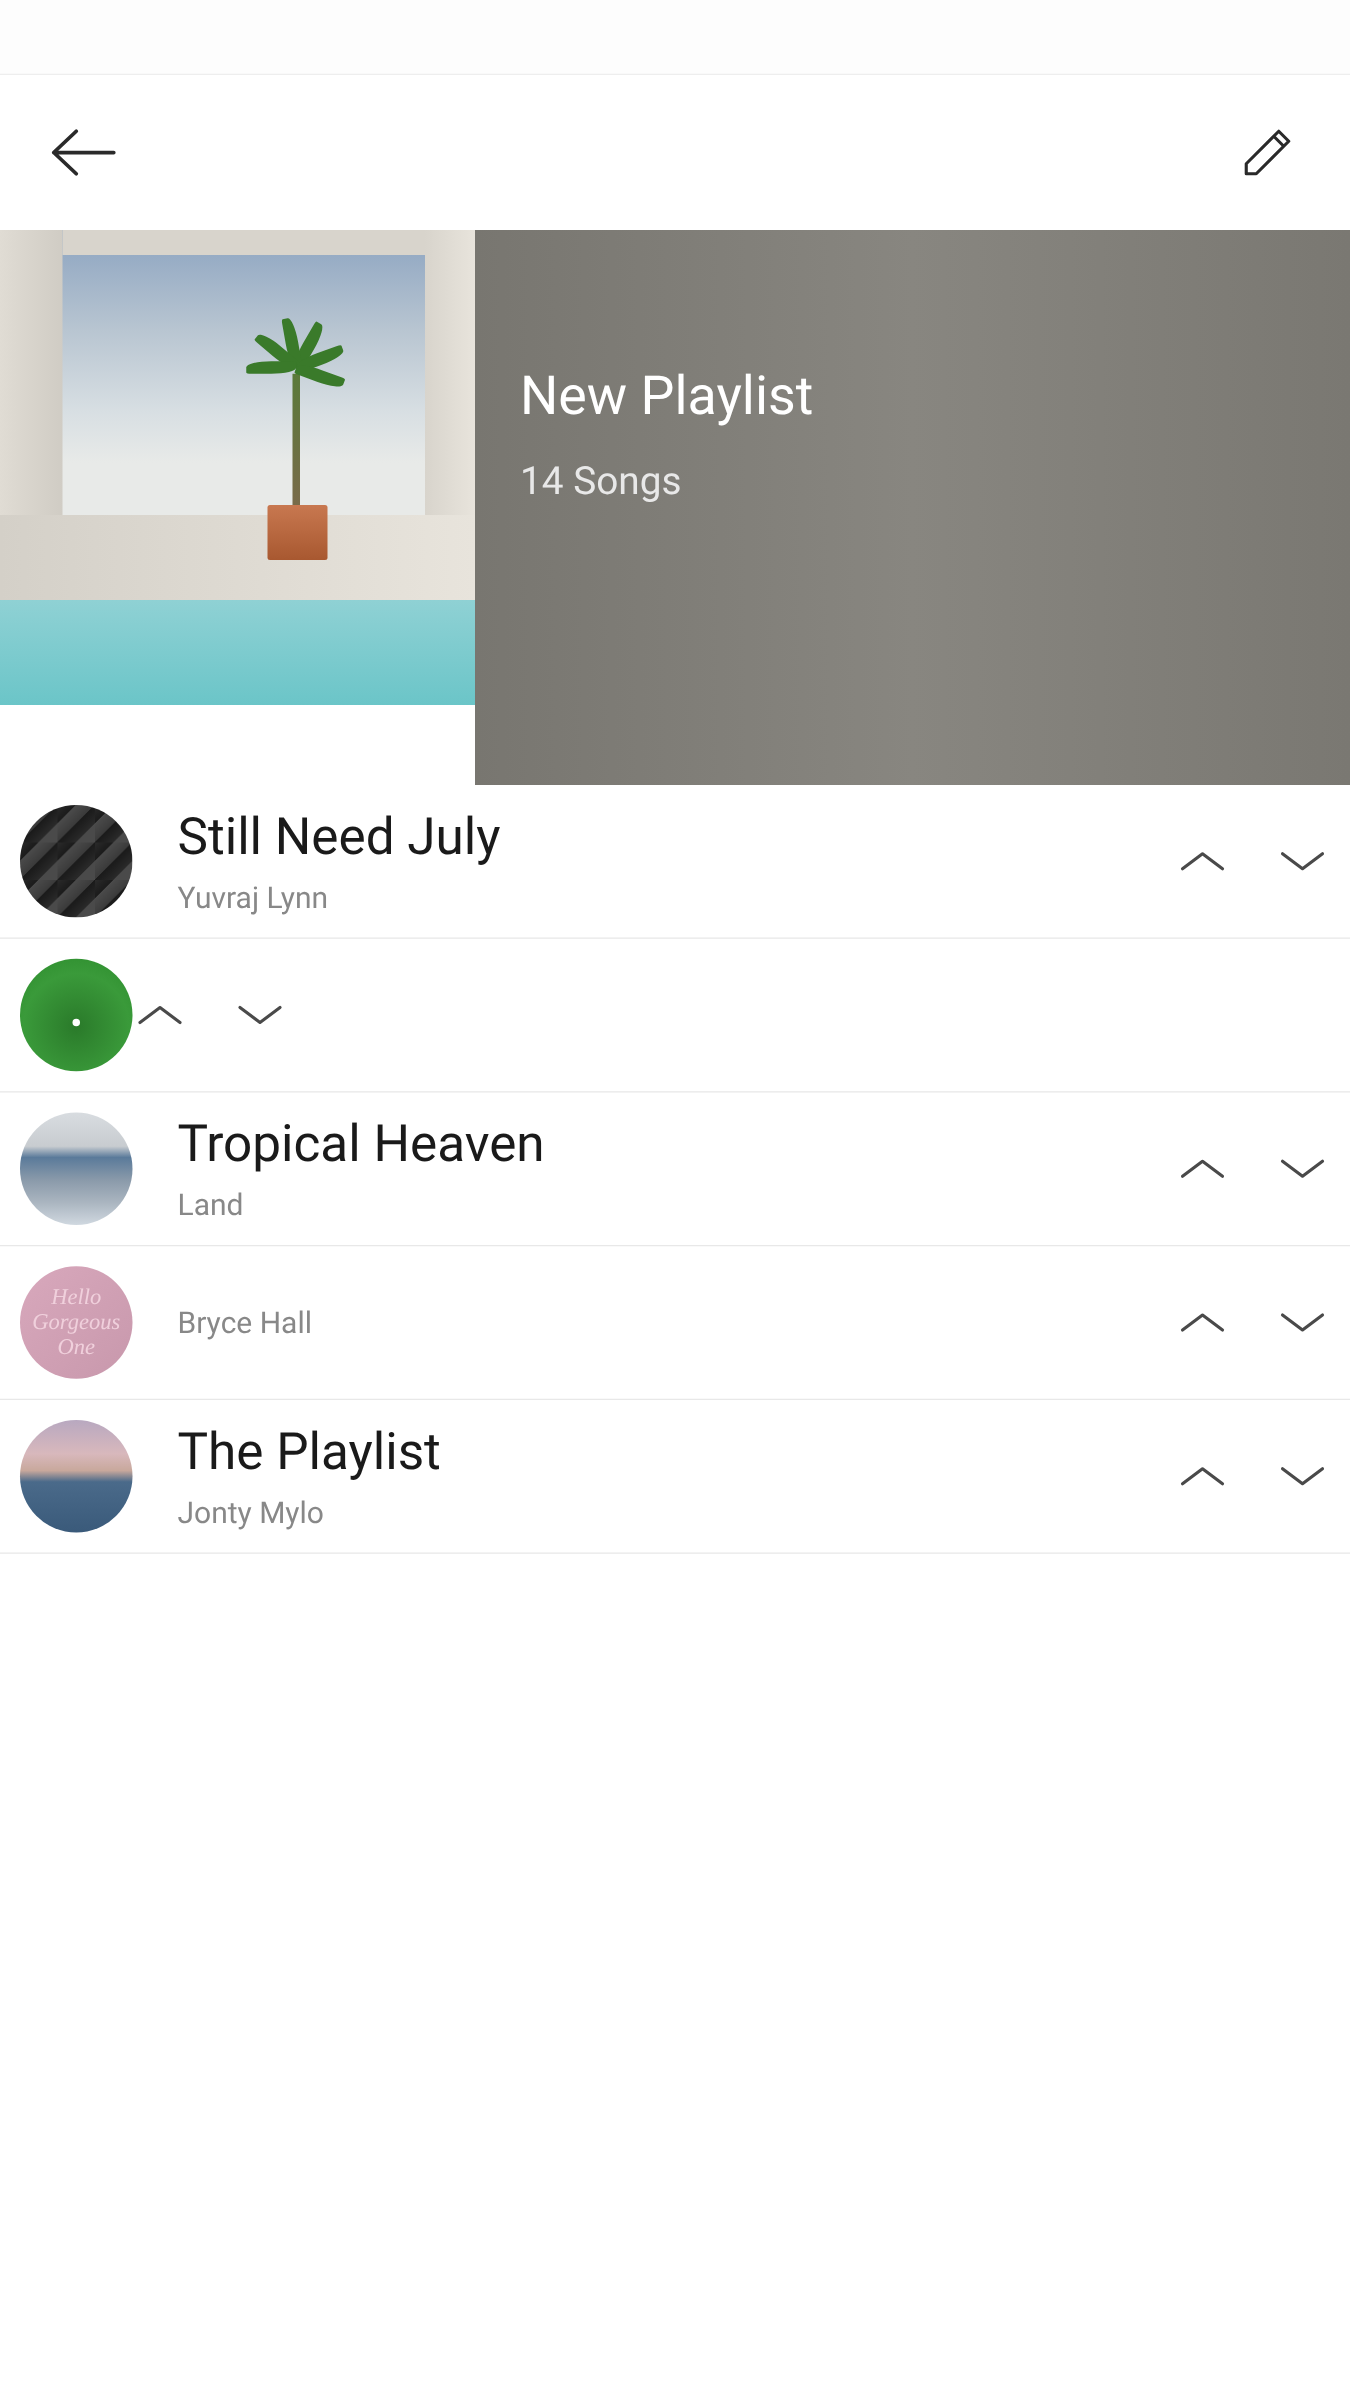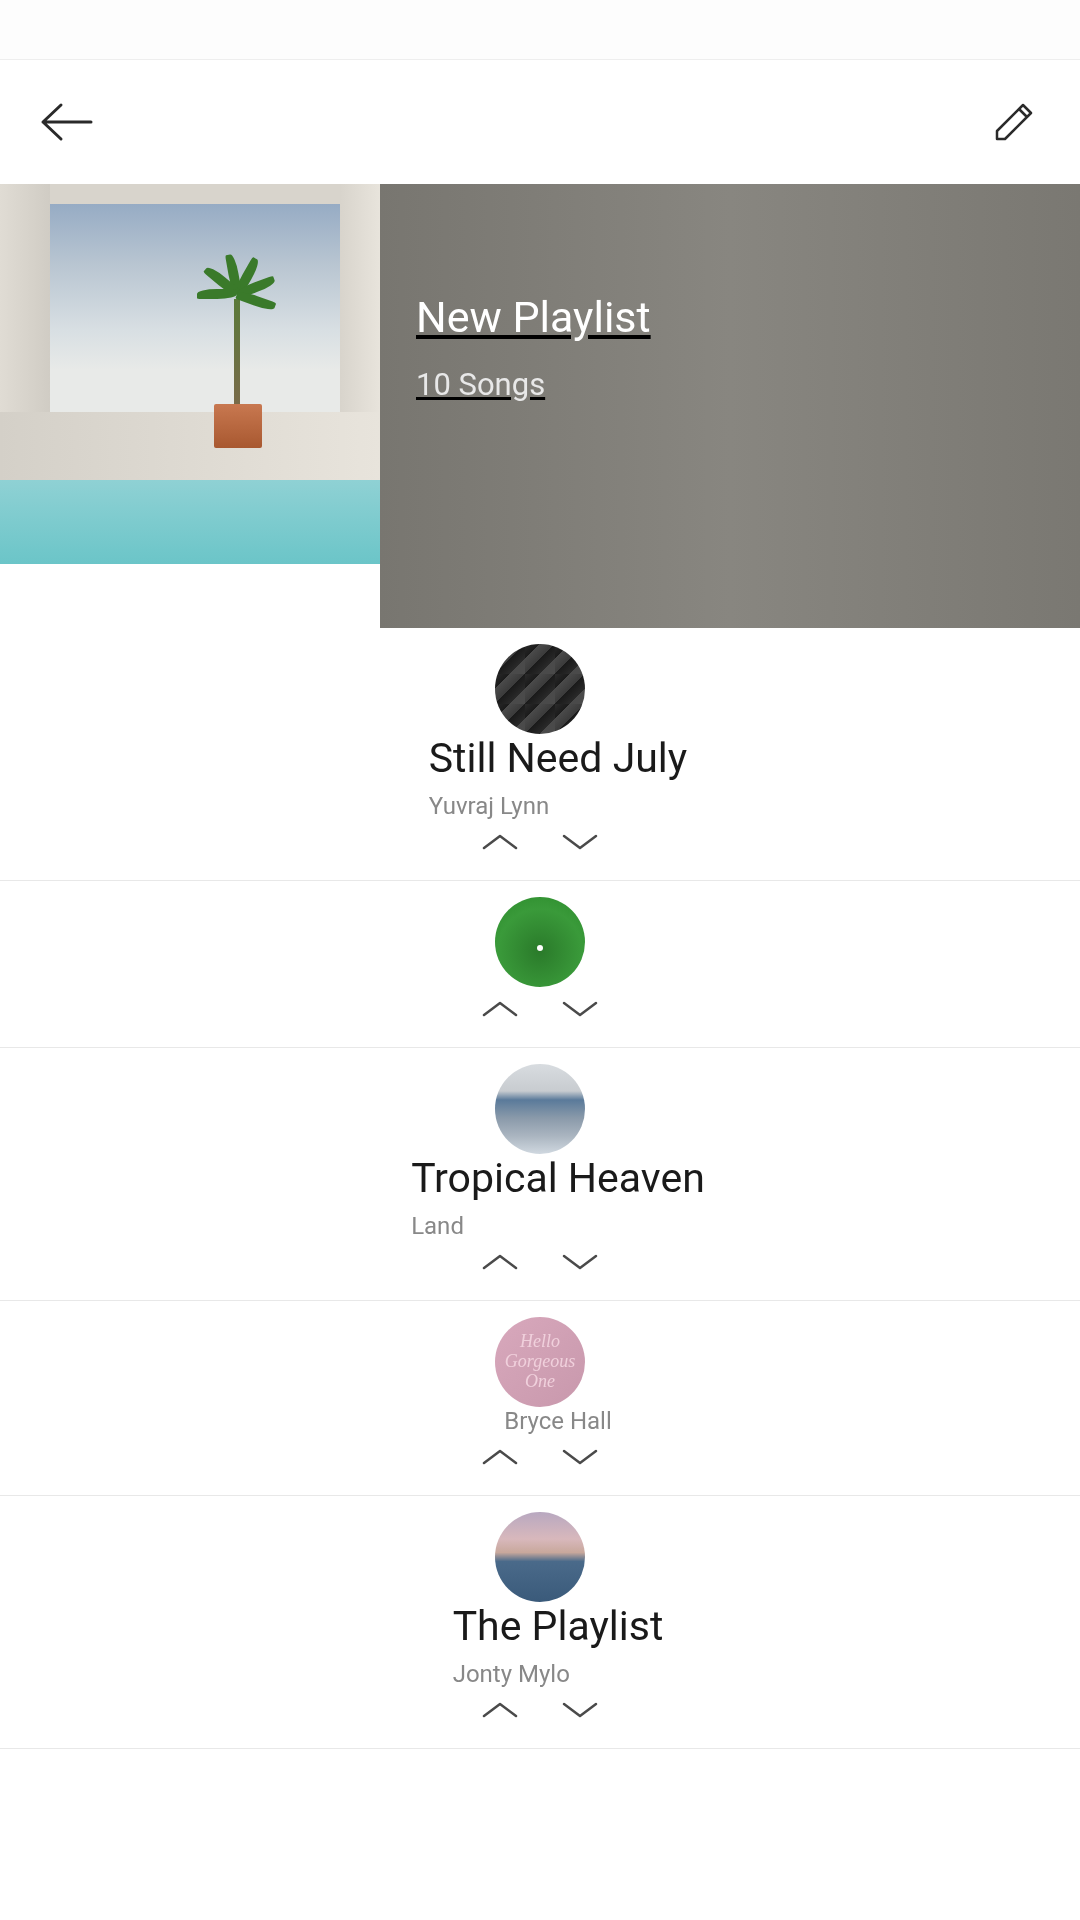--- a/index.html
+++ b/index.html
@@ -31,21 +31,20 @@
       height: 60px;
       display: flex;
       align-items: center;
       justify-content: center;
       cursor: pointer;
     }
     .playlist-banner {
       height: 444px;
       display: flex;
       position: relative;
-      text-decoration: underline;
     }
     .cover-art {
       width: 380px;
       height: 380px;
       position: relative;
       overflow: hidden;
     }
     .cover-sky {
       position: absolute;
       width: 100%;
@@ -140,21 +139,20 @@
       font-weight: 400;
     }
     .song-list {
       background: #ffffff;
     }
     .song-item {
       display: flex;
       align-items: center;
       padding: 16px;
       border-bottom: 1px solid #e8e8e8;
-      flex-direction: column;
     }
     .song-thumb {
       width: 90px;
       height: 90px;
       border-radius: 50%;
       flex-shrink: 0;
       overflow: hidden;
       position: relative;
     }
     .thumb-1 {
@@ -256,21 +254,21 @@
       <div class="palm-leaf" style="left:37px;top:30px;transform:rotate(-100deg)"></div>
       <div class="palm-leaf" style="left:37px;top:30px;transform:rotate(-140deg)"></div>
       <div class="palm-leaf" style="left:37px;top:30px;transform:rotate(-20deg)"></div>
       <div class="palm-leaf" style="left:37px;top:30px;transform:rotate(20deg)"></div>
       <div class="palm-leaf" style="left:37px;top:30px;transform:rotate(-180deg)"></div>
     </div>
     <div class="cover-planter"></div>
   </div>
   <div class="playlist-info">
     <div class="playlist-title">New Playlist</div>
-    <div class="playlist-count">10 Songs</div>
+    <div class="playlist-count">14 Songs</div>
   </div>
 </div>
 
 <div class="song-list">
 
   <div class="song-item">
     <div class="song-thumb thumb-1"></div>
     <div class="song-meta">
       <div class="song-title">Still Need July</div>
       <div class="song-artist">Yuvraj Lynn</div>

